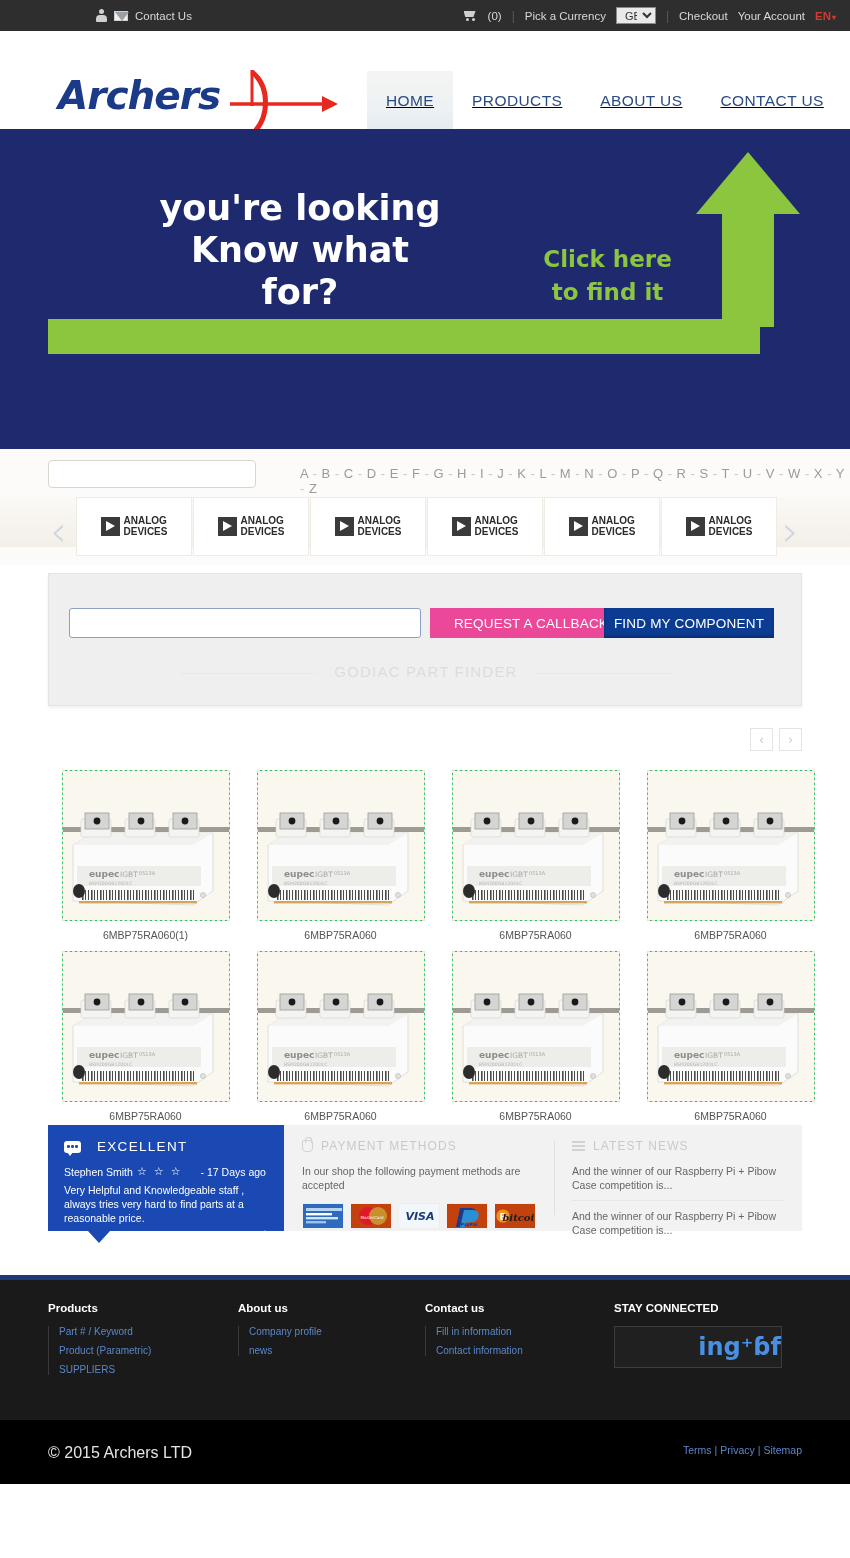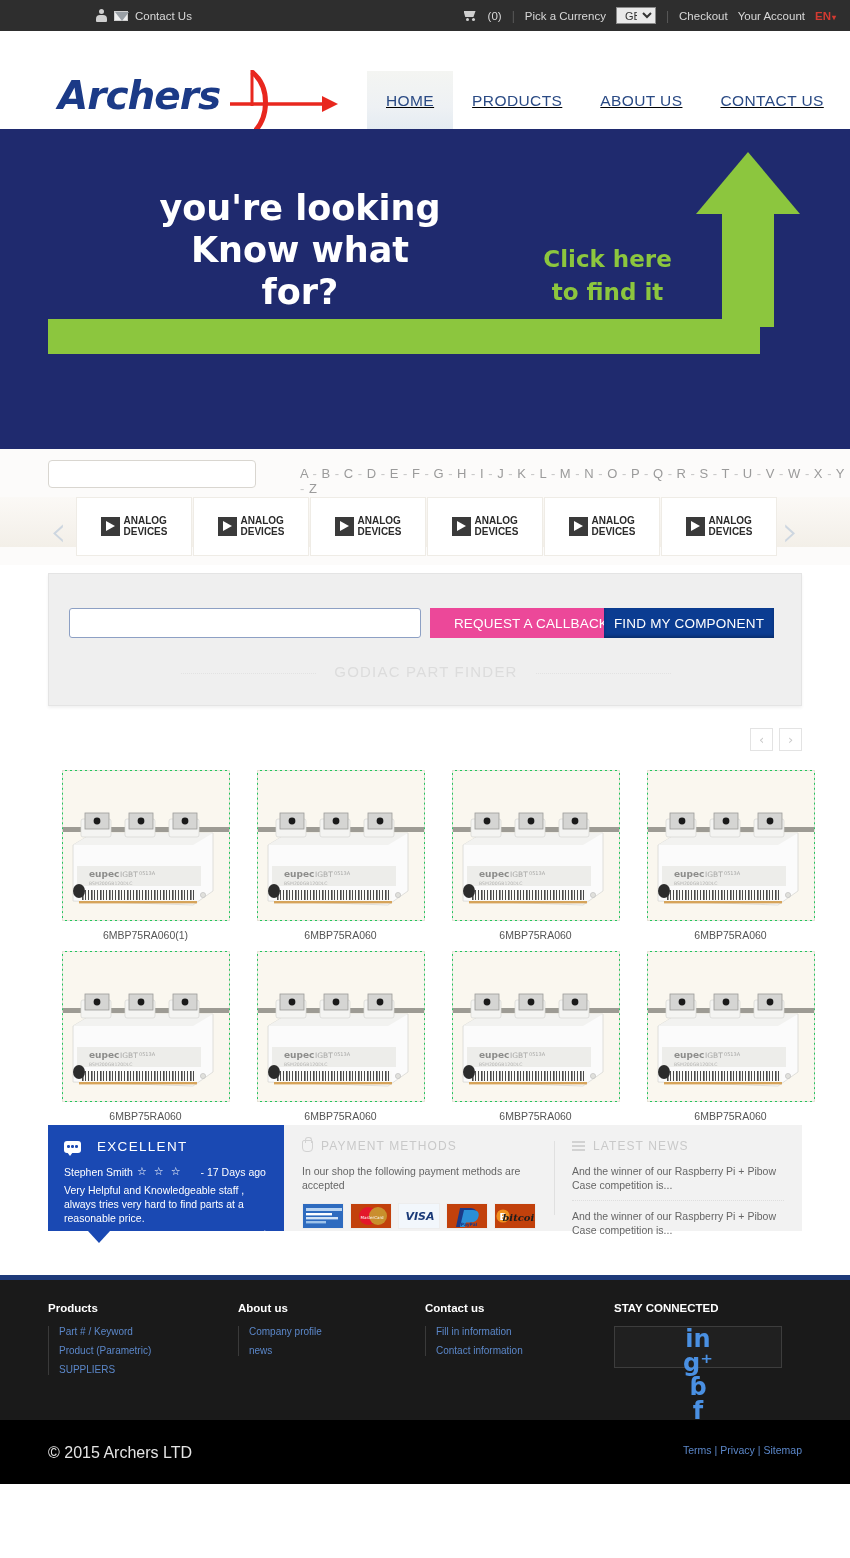--- a/index.html
+++ b/index.html
@@ -261,23 +261,22 @@
   .footer { height: 140px; background: #1a1a1a; position: relative; color: #fff; }
   .foot-col { position: absolute; top: 22px; }
   .foot-title { font-size: 11.5px; font-weight: bold; margin-bottom: 12px; }
   .foot-links { border-left: 1px solid #3a3a3a; padding-left: 10px; }
   .foot-link {
     display: block; color: #5b87c9; font-size: 10px; margin-bottom: 8px;
     text-decoration: none; cursor: pointer;
   }
   .socialbox {
     border: 1px solid #3d3d3d; width: 168px; height: 42px; margin-top: 10px;
-    display: flex; align-items: center; justify-content: space-between;
+    display: flex; align-items: center; justify-content: flex-end;
     background: #202020;
-    flex-direction: column;
   }
   .social {
     color: #4a90e2; font-size: 24px; font-weight: bold; cursor: pointer;
     font-family: "DejaVu Sans", sans-serif; line-height: 1;
   }
   .bottombar { height: 64px; background: #000; position: relative; }
   .copyright {
     position: absolute; left: 48px; top: 24px; color: #e4e4e4; font-size: 16px;
   }
   .legal { position: absolute; right: 48px; top: 24px; font-size: 10.5px; }

